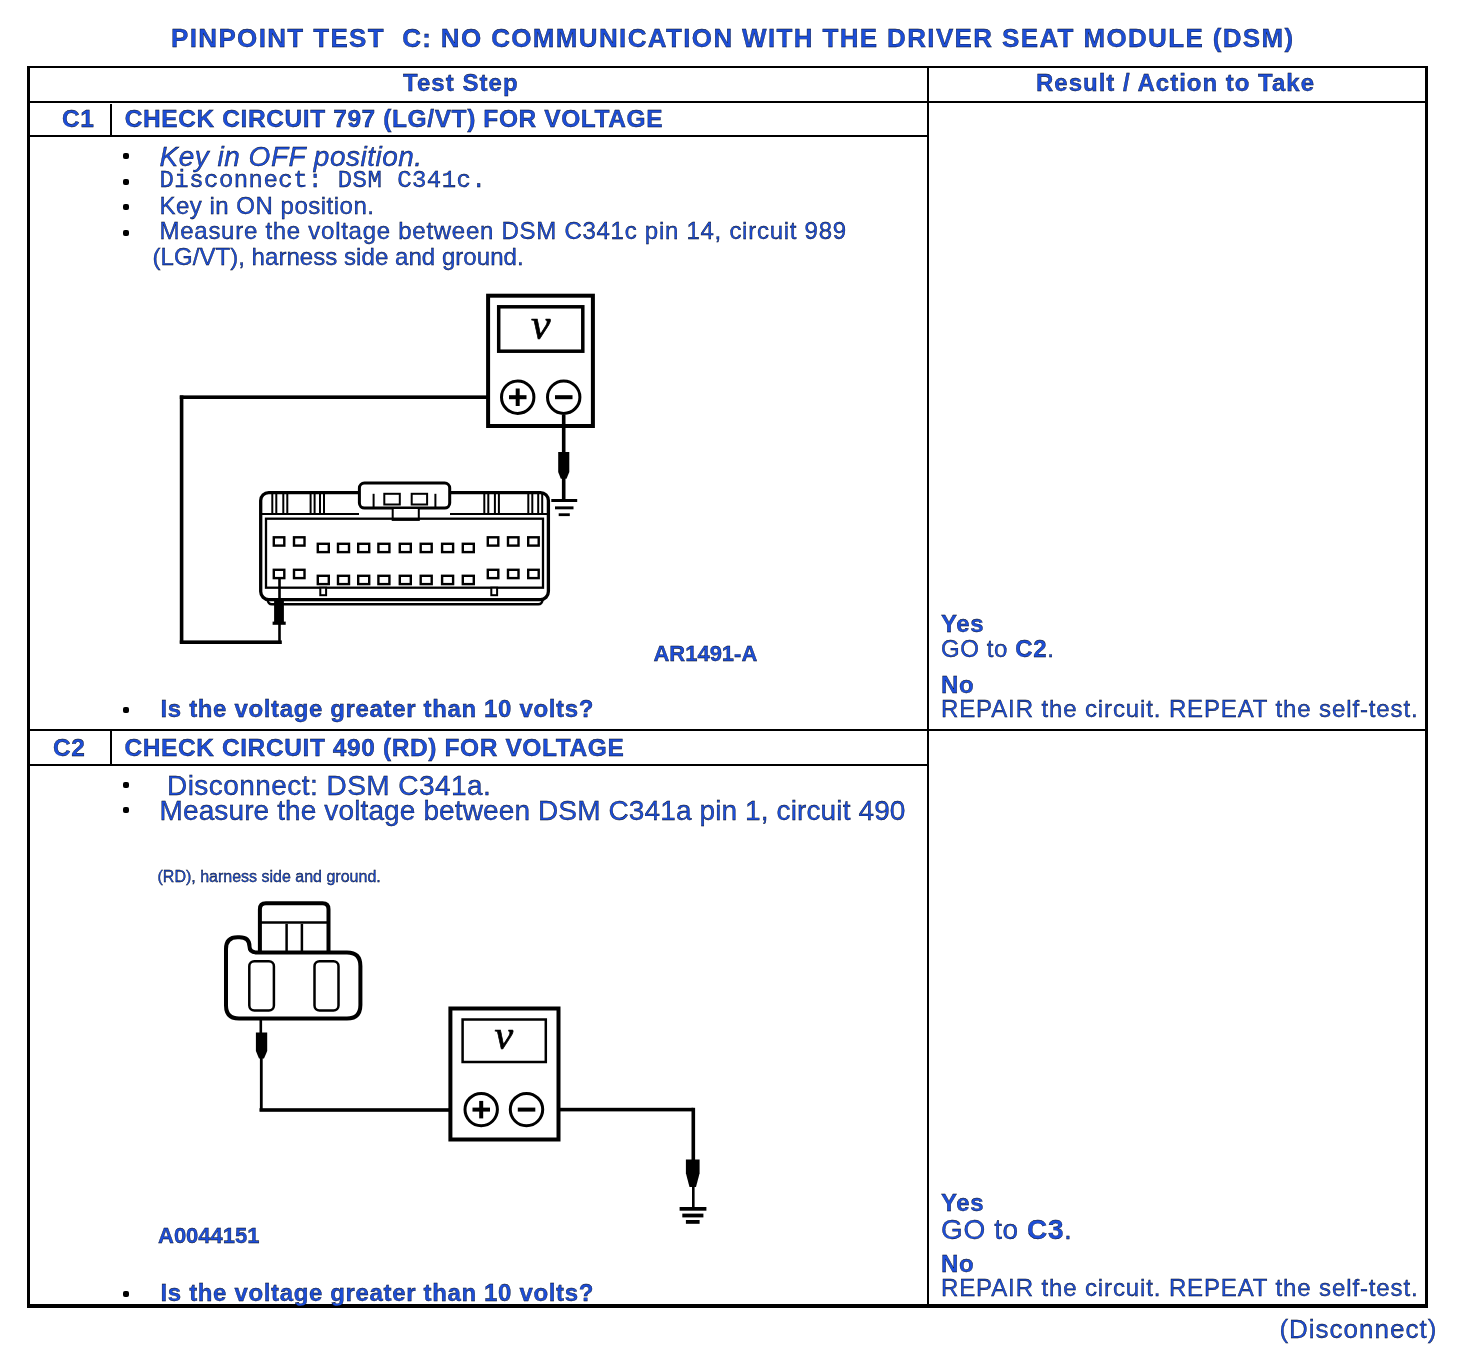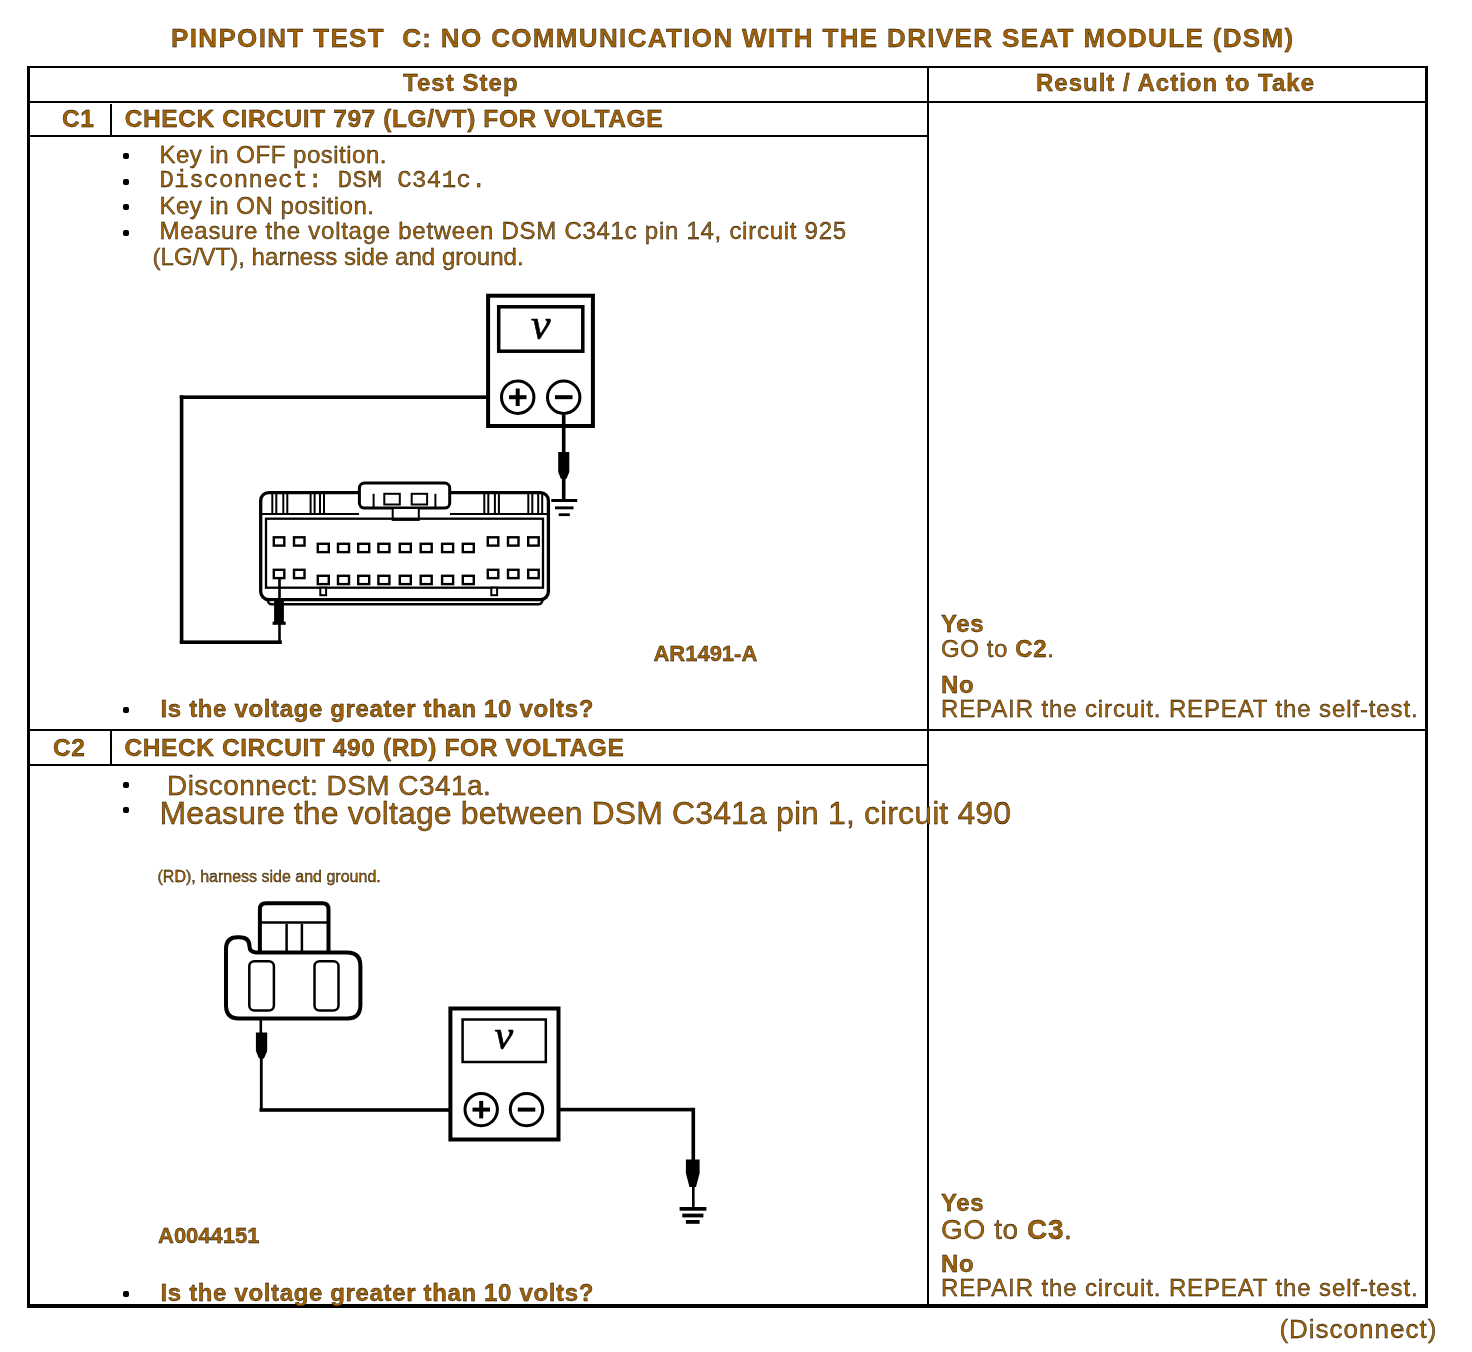--- a/index.html
+++ b/index.html
@@ -1,17 +1,17 @@
 <!DOCTYPE html>
 <html><head>
 <meta charset="utf-8">
 <style>
   html,body{margin:0;padding:0;background:#fff;}
   #page{position:relative;width:1472px;height:1352px;background:#fff;overflow:hidden;
-        font-family:"Liberation Sans",sans-serif;color:#a16207;-webkit-text-stroke:0.35px #000;}
+        font-family:"Liberation Sans",sans-serif;color:#1d4ed8;-webkit-text-stroke:0.35px #000;}
   .t{position:absolute;white-space:nowrap;line-height:1;}
   .b{font-weight:bold;}
   .ln{position:absolute;background:#000;}
   .bullet{position:absolute;width:6px;height:6px;background:#000;border-radius:2px;}
 </style>
 </head>
 <body>
 <div id="page">
 
   <div class="t b" style="left:171px;top:25.4px;font-size:26px;letter-spacing:1.35px;">PINPOINT TEST&nbsp; C: NO COMMUNICATION WITH THE DRIVER SEAT MODULE (DSM)</div>
@@ -25,27 +25,27 @@
   <div class="ln" style="left:29.5px;top:763.9px;width:897px;height:2.5px;"></div>
   <div class="ln" style="left:110px;top:731.3px;width:2px;height:32.6px;"></div>
 
   <div class="t b" style="left:403px;top:70.9px;font-size:24px;letter-spacing:1.05px;">Test Step</div>
   <div class="t b" style="left:1036px;top:70.9px;font-size:24px;letter-spacing:1.0px;">Result / Action to Take</div>
 
   <div class="t b" style="left:62px;top:107.4px;font-size:24.5px;letter-spacing:0.6px;">C1</div>
   <div class="t b" style="left:124.7px;top:107.4px;font-size:24.5px;letter-spacing:0.6px;">CHECK CIRCUIT 797 (LG/VT) FOR VOLTAGE</div>
 
   <div class="bullet" style="left:123.4px;top:153.3px;"></div>
-  <div class="t" style="left:159.5px;top:143.2px;font-size:24px;letter-spacing:0.5px;">Key in OFF position.</div>
+  <div class="t" style="left:159.5px;top:143.2px;font-size:28px;letter-spacing:0.5px;font-style:italic;">Key in OFF position.</div>
   <div class="bullet" style="left:123.4px;top:178.7px;"></div>
   <div class="t" style="left:159.5px;top:168.6px;font-size:24px;letter-spacing:0.45px;font-family:Liberation Mono, monospace;">Disconnect: DSM C341c.</div>
   <div class="bullet" style="left:123.4px;top:204.1px;"></div>
   <div class="t" style="left:159.5px;top:193.9px;font-size:24px;letter-spacing:0.5px;">Key in ON position.</div>
   <div class="bullet" style="left:123.4px;top:229.5px;"></div>
-  <div class="t" style="left:159.5px;top:219.4px;font-size:24px;letter-spacing:0.73px;">Measure the voltage between DSM C341c pin 14, circuit 925</div>
+  <div class="t" style="left:159.5px;top:219.4px;font-size:24px;letter-spacing:0.73px;">Measure the voltage between DSM C341c pin 14, circuit 989</div>
   <div class="t" style="left:152.5px;top:244.8px;font-size:24px;letter-spacing:0.05px;">(LG/VT), harness side and ground.</div>
 
   <svg style="position:absolute;left:160px;top:285px;" width="450" height="370" viewBox="160 285 450 370" fill="none" stroke="none">
 
     <rect x="179.8" y="395.4" width="322" height="3.6" fill="#000"></rect>
     <rect x="179.8" y="395.4" width="3.6" height="248" fill="#000"></rect>
     <rect x="179.8" y="640.4" width="102" height="3.6" fill="#000"></rect>
     <rect x="278.2" y="620" width="2.6" height="22" fill="#000"></rect>
 
     <rect x="488.1" y="295.7" width="104.8" height="130.3" fill="#fff" stroke="#000" stroke-width="4"></rect>
@@ -143,21 +143,21 @@
 
   <div class="bullet" style="left:123.4px;top:707.2px;"></div>
   <div class="t b" style="left:160.5px;top:697.1px;font-size:24px;letter-spacing:0.65px;">Is the voltage greater than 10 volts?</div>
 
   <div class="t b" style="left:53px;top:735.9px;font-size:24.5px;letter-spacing:0.6px;">C2</div>
   <div class="t b" style="left:124.4px;top:735.9px;font-size:24.5px;letter-spacing:0.6px;">CHECK CIRCUIT 490 (RD) FOR VOLTAGE</div>
 
   <div class="bullet" style="left:123.4px;top:782px;"></div>
   <div class="t" style="left:167px;top:771.9px;font-size:28px;letter-spacing:0.45px;">Disconnect: DSM C341a.</div>
   <div class="bullet" style="left:123.4px;top:807.4px;"></div>
-  <div class="t" style="left:159.5px;top:797.3px;font-size:32px;letter-spacing:0.12px;">Measure the voltage between DSM C341a pin 1, circuit 490</div>
+  <div class="t" style="left:159.5px;top:797.3px;font-size:28px;letter-spacing:0.12px;">Measure the voltage between DSM C341a pin 1, circuit 490</div>
   <div class="t" style="left:157.5px;top:869px;font-size:16px;letter-spacing:0px;">(RD), harness side and ground.</div>
 
   <svg style="position:absolute;left:215px;top:895px;" width="505" height="340" viewBox="215 895 505 340" fill="none" stroke="none">
 
     <rect x="259.5" y="1108.2" width="206" height="3.6" fill="#000"></rect>
     <rect x="543.9" y="1107.8" width="149.4" height="3.6" fill="#000"></rect>
     <rect x="691.5" y="1107.8" width="3.6" height="53" fill="#000"></rect>
     <rect x="259.5" y="1010.5" width="2.6" height="24" fill="#000"></rect>
     <rect x="259.9" y="1055" width="2.8" height="56" fill="#000"></rect>
 

